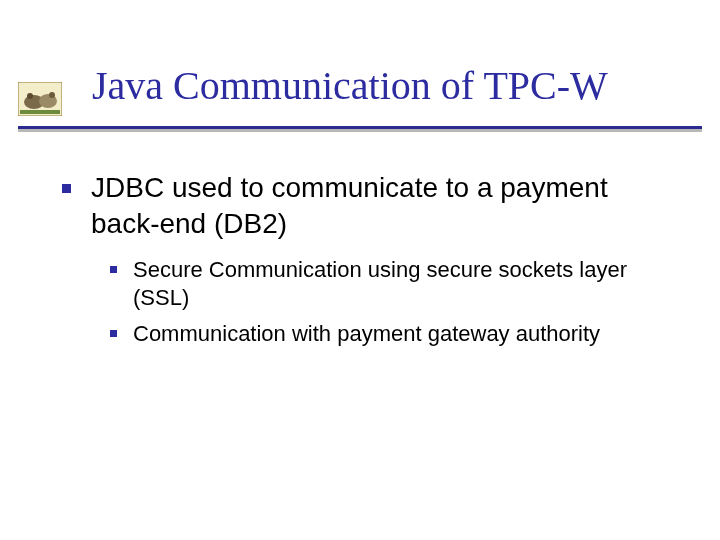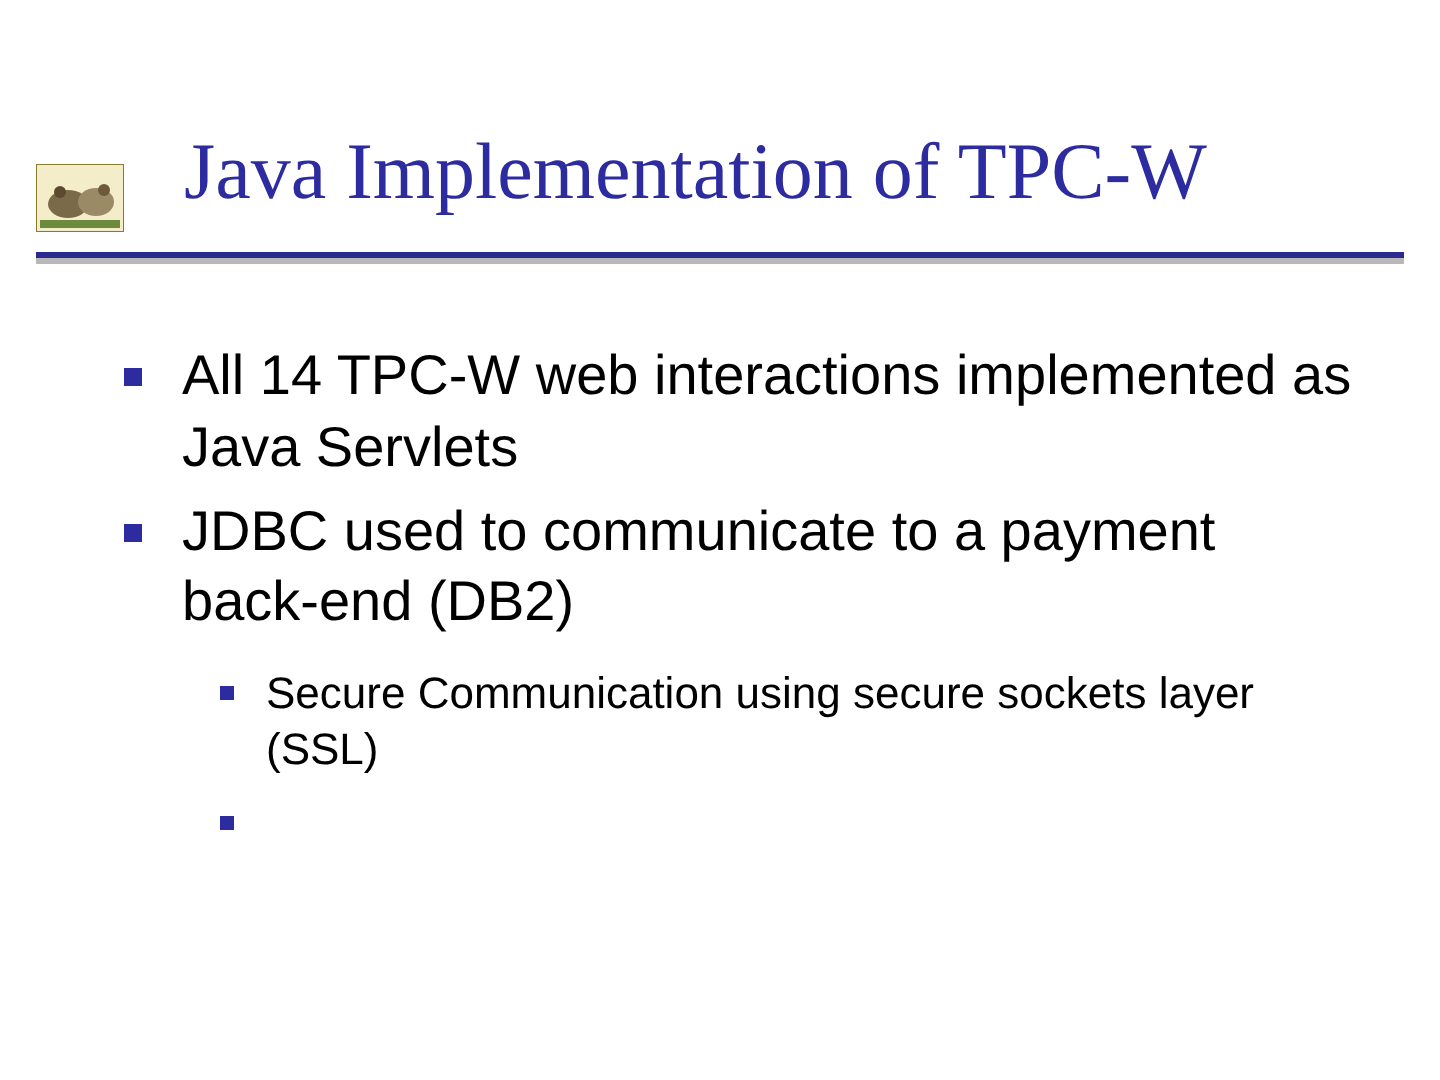--- a/index.html
+++ b/index.html
@@ -106,43 +106,40 @@
     <div class="logo">
       <svg width="44" height="34" viewBox="0 0 44 34">
         <rect x="0" y="0" width="44" height="34" fill="#f4edc9" stroke="#8a7a2e" stroke-width="1"></rect>
         <ellipse cx="16" cy="20" rx="10" ry="7" fill="#7a6a4a"></ellipse>
         <ellipse cx="30" cy="19" rx="9" ry="7" fill="#9a8a66"></ellipse>
         <ellipse cx="12" cy="14" rx="3" ry="3" fill="#5c4a30"></ellipse>
         <ellipse cx="34" cy="13" rx="3" ry="3" fill="#6c5a3a"></ellipse>
         <path d="M2 30 L42 30" stroke="#6d8b3d" stroke-width="4"></path>
       </svg>
     </div>
-    <div class="title">Java Implementation of TPC-W</div>
+    <div class="title">Java Communication of TPC-W</div>
   </div>
 
   <div class="rule"></div>
 
   <div class="body">
 
-    <div class="lvl1">
-      <div class="b1"></div>
-      <div class="t1">All 14 TPC-W web interactions implemented as Java Servlets</div>
-    </div>
 
     <div class="lvl1">
       <div class="b1"></div>
       <div class="t1">JDBC used to communicate to a payment back-end (DB2)</div>
     </div>
 
 
     <div class="sub">
       <div class="lvl2">
         <div class="b2"></div>
         <div class="t2">Secure Communication using secure sockets layer (SSL)</div>
       </div>
       <div class="lvl2">
         <div class="b2"></div>
+        <div class="t2">Communication with payment gateway authority</div>
       </div>
     </div>
 
   </div>
 
 </div>
 
 </body></html>

